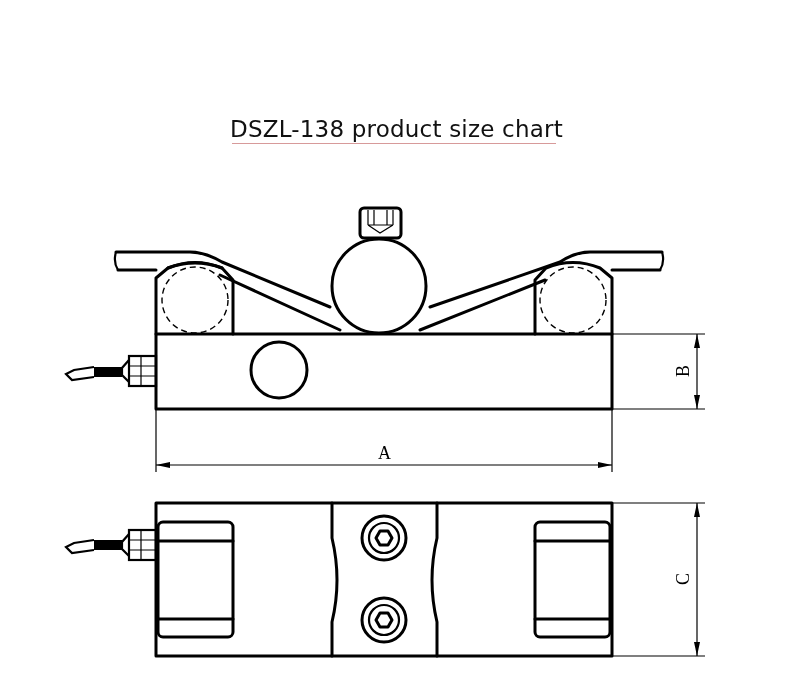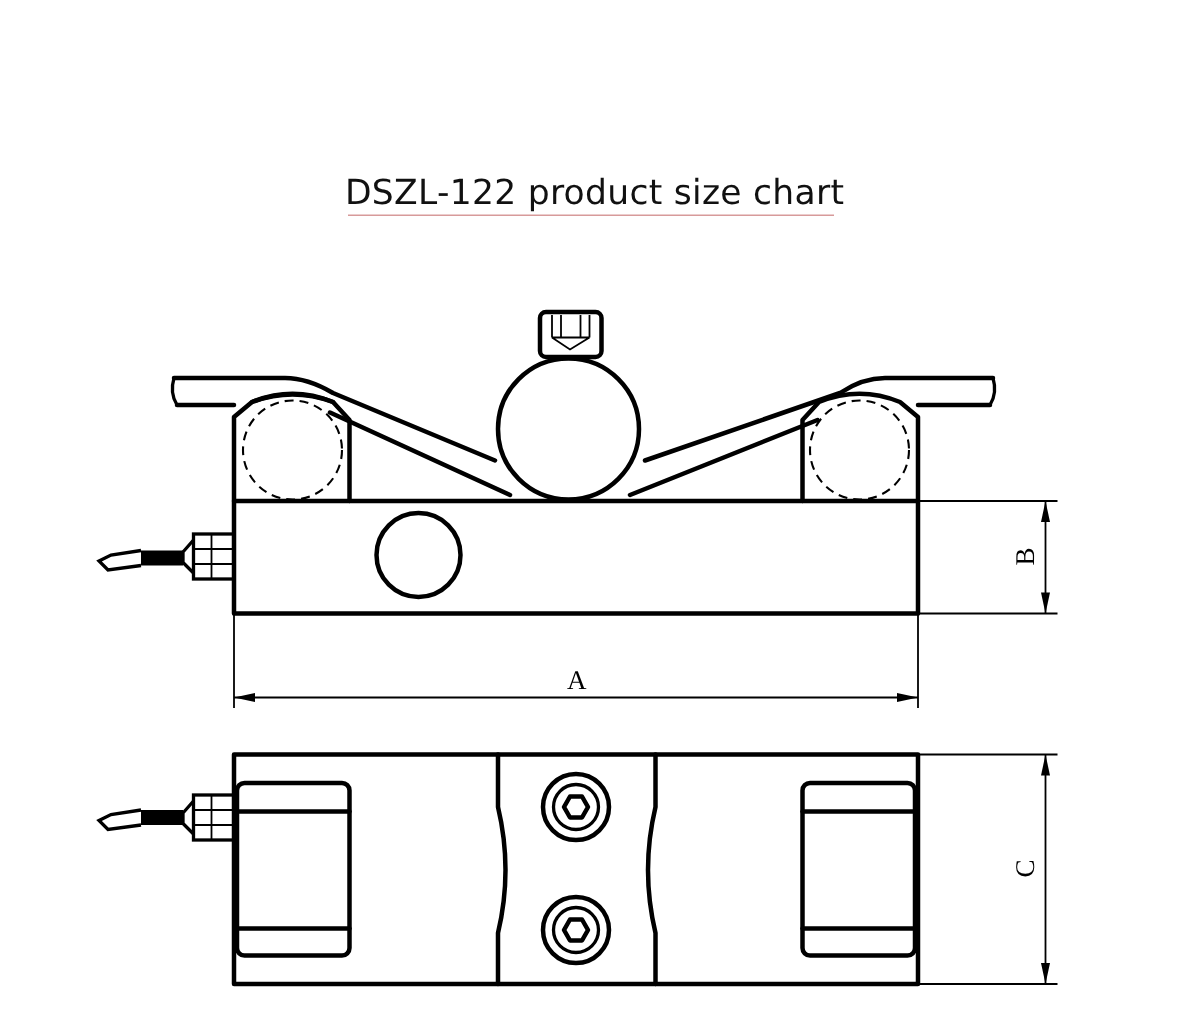--- a/index.html
+++ b/index.html
@@ -13,21 +13,21 @@
   svg { position: absolute; left: 0; top: 0; }
   .thick { stroke: #000; stroke-width: 3; fill: none; stroke-linejoin: round; stroke-linecap: round; }
   .med { stroke: #000; stroke-width: 2.2; fill: none; }
   .thin { stroke: #000; stroke-width: 1.2; fill: none; }
   .dash { stroke: #000; stroke-width: 1.4; fill: none; stroke-dasharray: 6 4; }
   .dim-label { font-family: "Liberation Serif", serif; font-size: 18px; fill: #000; }
 </style>
 </head>
 <body>
 
-<div class="title">DSZL-122 product size chart</div>
+<div class="title">DSZL-138 product size chart</div>
 <div class="title-underline"></div>
 
 <svg width="790" height="673" viewBox="0 0 790 673">
 
   <g>
 
     <rect x="156" y="334" width="456" height="75" class="thick"></rect>
 
     <circle cx="279" cy="370" r="28" class="thick"></circle>
 

